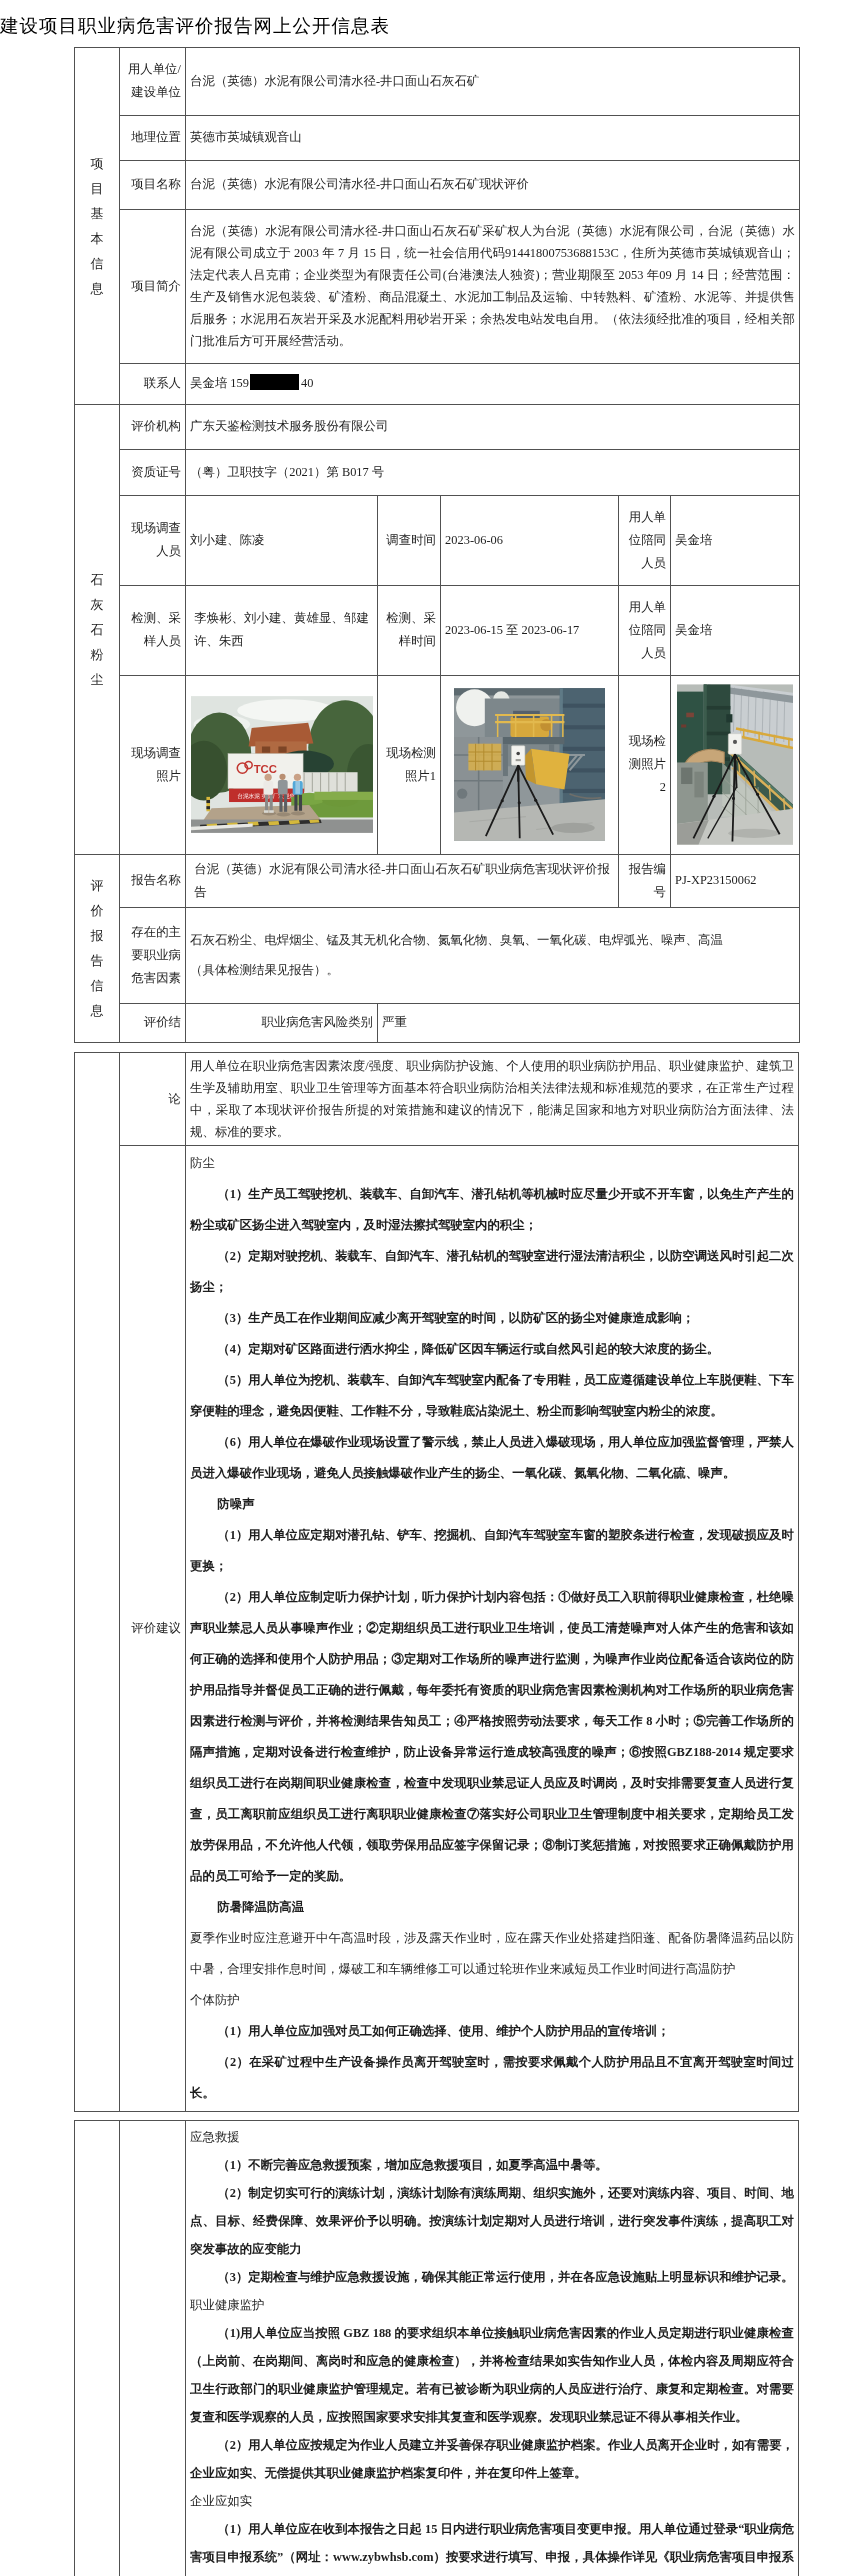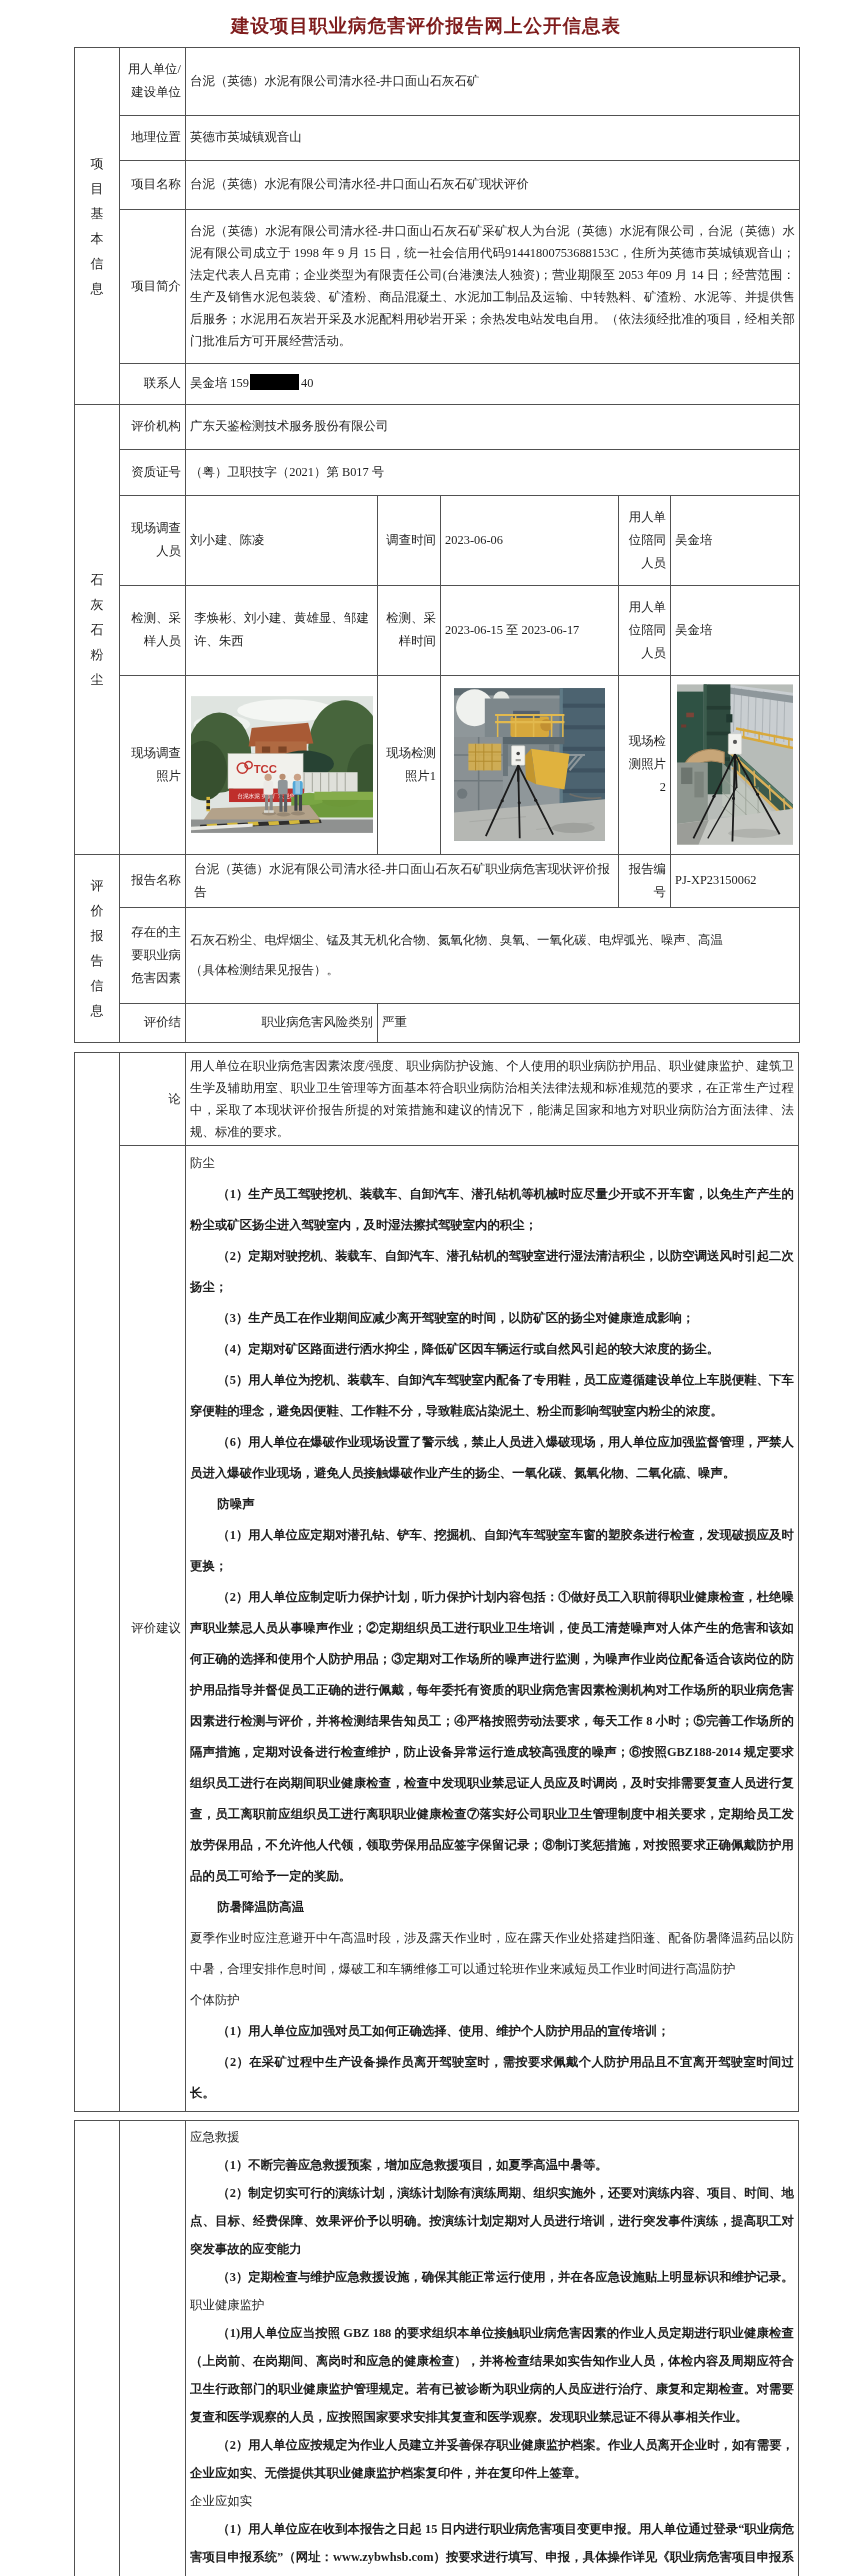--- a/index.html
+++ b/index.html
@@ -1,18 +1,18 @@
 <!DOCTYPE html>
 <html style="font-size:8.2px"><head>
 <meta charset="utf-8">
 <style>
   html,body{margin:0;padding:0;background:#ffffff;}
   body{width:852px;min-height:3096px;font-family:"Liberation Serif","DejaVu Serif",serif;color:#1e1e1e;}
-  .page-title{margin:13.4px 0 8.2px 0;text-align:center;font-family:"Liberation Sans","DejaVu Sans",sans-serif;
-    font-weight:bold;font-size:18.5px;letter-spacing:1px;color:#7f1d1d;}
+  .page-title{margin:13.4px 0 8.2px 0;text-align:left;font-family:"Liberation Sans","DejaVu Sans",sans-serif;
+    font-weight:normal;font-size:18.5px;letter-spacing:1px;color:#000000;}
   table.sheet{border-collapse:collapse;table-layout:fixed;margin-left:74px;width:724px;
     border:1.5px solid #3a3a3a;}
   table.sheet tr{border-top:1px solid #515151;}
   table.sheet td{border:0.5px solid #515151;vertical-align:middle;padding:2.1px 4.1px;font-size:12.4px;box-sizing:border-box;}
   td.section{text-align:center;}
   .vlabel{display:inline-block;width:14.4px;word-break:break-all;line-height:25px;font-size:13px;text-align:center;}
   td.label{text-align:right;line-height:23px;font-size:12.4px;}
   td.value{text-align:left;font-size:13px;line-height:23px;}
   td.textblock{text-align:justify;padding:4.1px 8.2px;font-size:12px;}
   .introcell{line-height:22px;}
@@ -55,21 +55,21 @@
   <tr style="height:45px">
     <td class="label">地理位置</td>
     <td class="value" colspan="5">英德市英城镇观音山</td>
   </tr>
   <tr style="height:49px">
     <td class="label">项目名称</td>
     <td class="value" colspan="5">台泥（英德）水泥有限公司清水径-井口面山石灰石矿现状评价</td>
   </tr>
   <tr style="height:154px">
     <td class="label">项目简介</td>
-    <td class="textblock introcell" colspan="5">台泥（英德）水泥有限公司清水径-井口面山石灰石矿采矿权人为台泥（英德）水泥有限公司，台泥（英德）水泥有限公司成立于 1998 年 9 月 15 日，统一社会信用代码91441800753688153C，住所为英德市英城镇观音山；法定代表人吕克甫；企业类型为有限责任公司(台港澳法人独资)；营业期限至 2053 年09 月 14 日；经营范围：生产及销售水泥包装袋、矿渣粉、商品混凝土、水泥加工制品及运输、中转熟料、矿渣粉、水泥等、并提供售后服务；水泥用石灰岩开采及水泥配料用砂岩开采；余热发电站发电自用。（依法须经批准的项目，经相关部门批准后方可开展经营活动。</td>
+    <td class="textblock introcell" colspan="5">台泥（英德）水泥有限公司清水径-井口面山石灰石矿采矿权人为台泥（英德）水泥有限公司，台泥（英德）水泥有限公司成立于 2003 年 7 月 15 日，统一社会信用代码91441800753688153C，住所为英德市英城镇观音山；法定代表人吕克甫；企业类型为有限责任公司(台港澳法人独资)；营业期限至 2053 年09 月 14 日；经营范围：生产及销售水泥包装袋、矿渣粉、商品混凝土、水泥加工制品及运输、中转熟料、矿渣粉、水泥等、并提供售后服务；水泥用石灰岩开采及水泥配料用砂岩开采；余热发电站发电自用。（依法须经批准的项目，经相关部门批准后方可开展经营活动。</td>
   </tr>
   <tr style="height:41px">
     <td class="label">联系人</td>
     <td class="value" colspan="5">
       <span>吴金培 159</span><span class="redact"></span><span>40</span>
     </td>
   </tr>
 
   <tr style="height:45px">
     <td class="section" rowspan="5">

